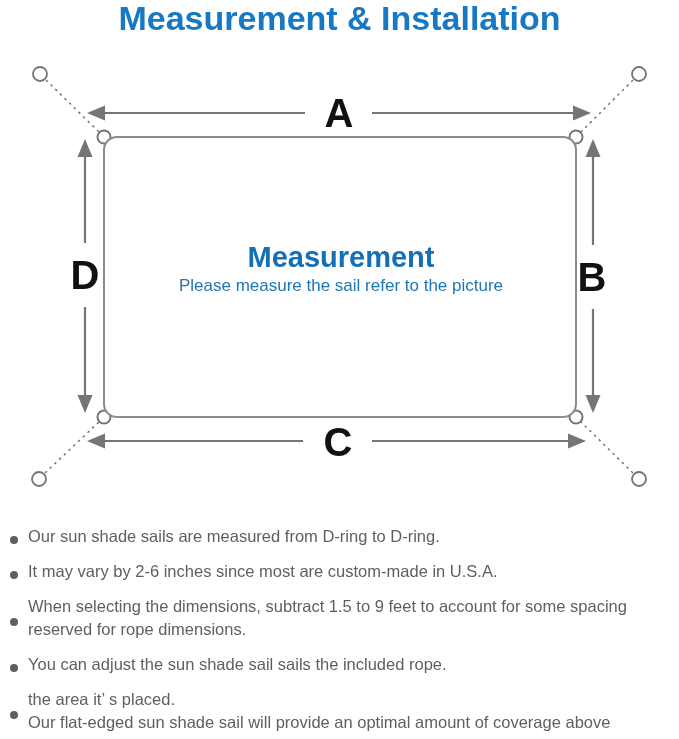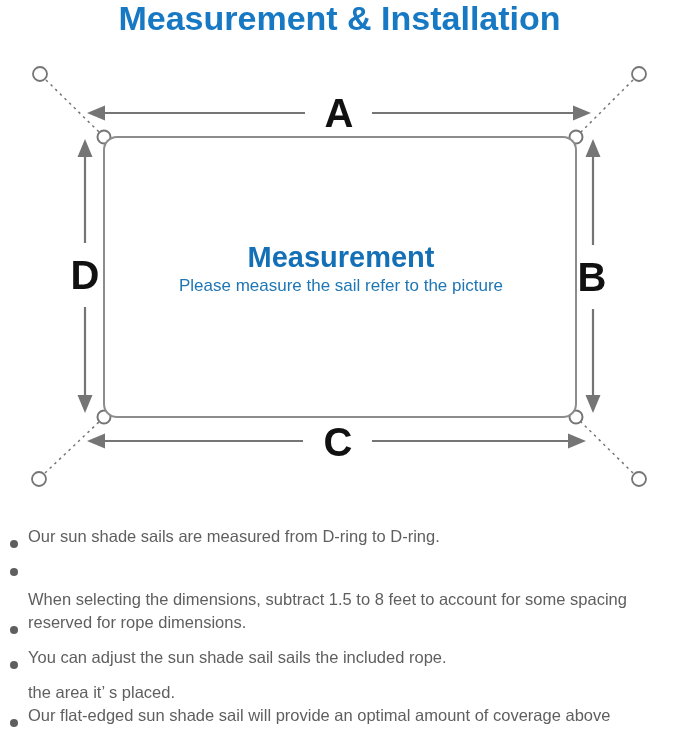--- a/index.html
+++ b/index.html
@@ -36,21 +36,21 @@
   .diagram-heading{
     fill:var(--heading-blue);font-size:29px;font-weight:700;text-anchor:middle;
     font-family:"Liberation Sans","DejaVu Sans",sans-serif;
   }
   .diagram-subheading{
     fill:var(--subheading-blue);font-size:17px;font-weight:400;text-anchor:middle;
     font-family:"Liberation Sans","DejaVu Sans",sans-serif;
   }
   .notes{padding:8px 0 0 10px;margin:0;list-style:none;}
   .note{
-    display:flex;align-items:flex-end;gap:10px;
+    display:flex;align-items:center;gap:10px;
     margin:0 0 12px 0;color:var(--text-gray);
     font-size:16.5px;line-height:23px;
   }
   .bullet{
     flex:0 0 auto;width:8px;height:8px;border-radius:50%;
     background:var(--text-gray);margin-top:7.5px;
   }
   .note-lines div{white-space:nowrap;}
 </style>
 </head>
@@ -122,25 +122,29 @@
 <ul class="notes">
   <li class="note">
     <span class="bullet"></span>
     <span class="note-lines">
       <div>Our sun shade sails are measured from D-ring to D-ring.</div>
       <div></div>
     </span>
   </li>
   <li class="note">
     <span class="bullet"></span>
+    <span class="note-lines">
+      <div>It may vary by 2-6 inches since most are custom-made in U.S.A.</div>
+      <div></div>
+    </span>
   </li>
   <li class="note">
     <span class="bullet"></span>
     <span class="note-lines">
-      <div>When selecting the dimensions, subtract 1.5 to 8 feet to account for some spacing</div>
+      <div>When selecting the dimensions, subtract 1.5 to 9 feet to account for some spacing</div>
       <div>reserved for rope dimensions.</div>
     </span>
   </li>
   <li class="note">
     <span class="bullet"></span>
     <span class="note-lines">
       <div>You can adjust the sun shade sail sails the included rope.</div>
       <div></div>
     </span>
   </li>

